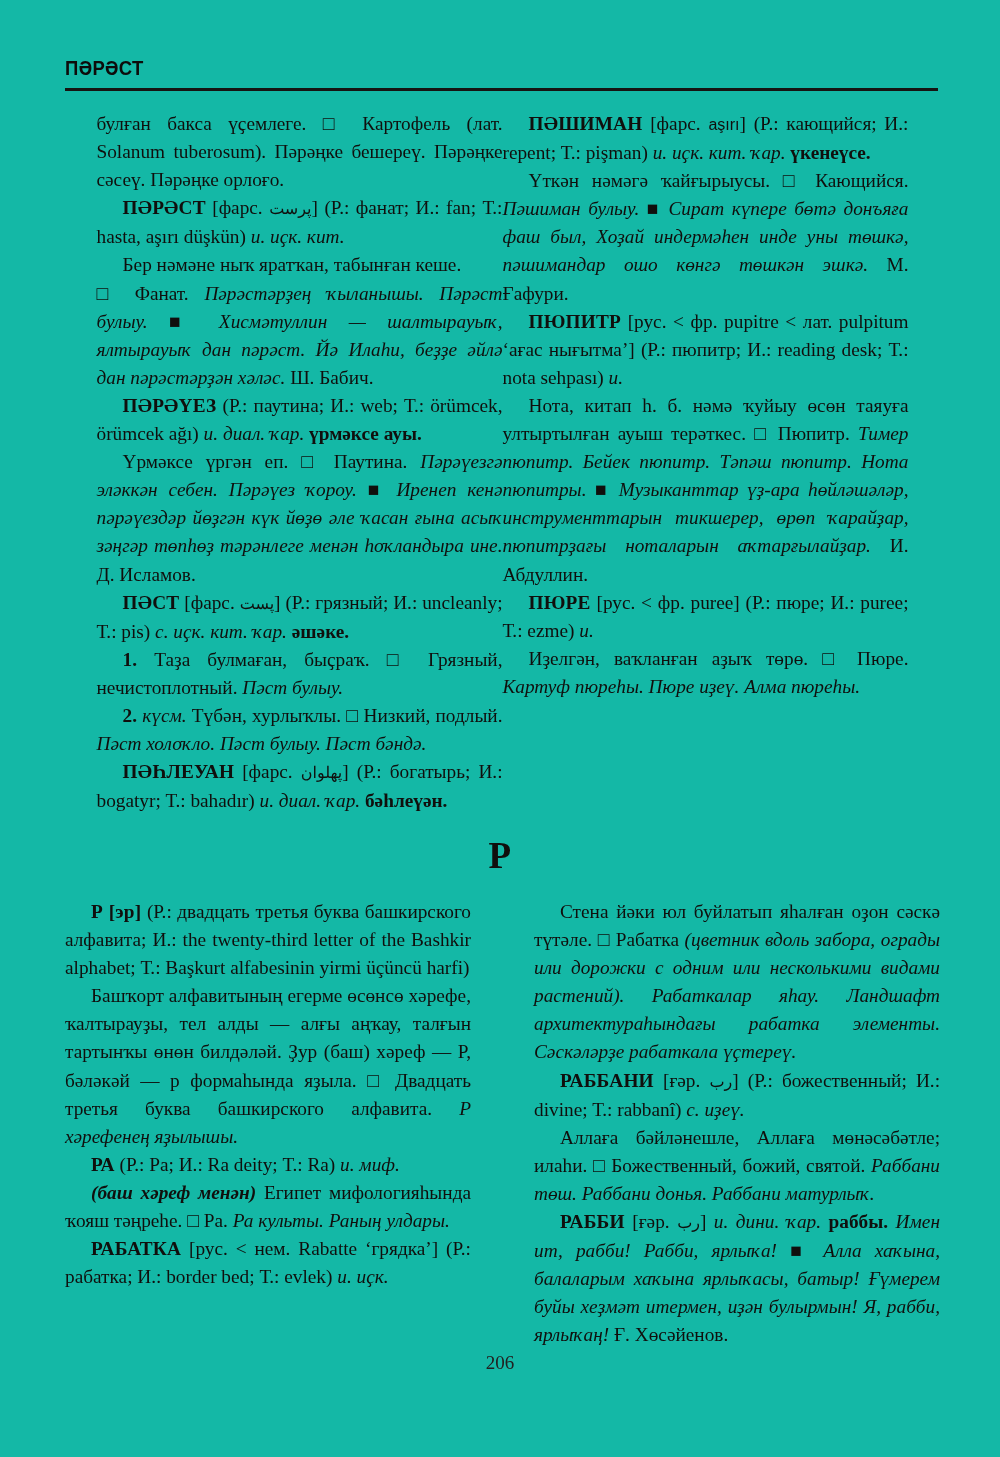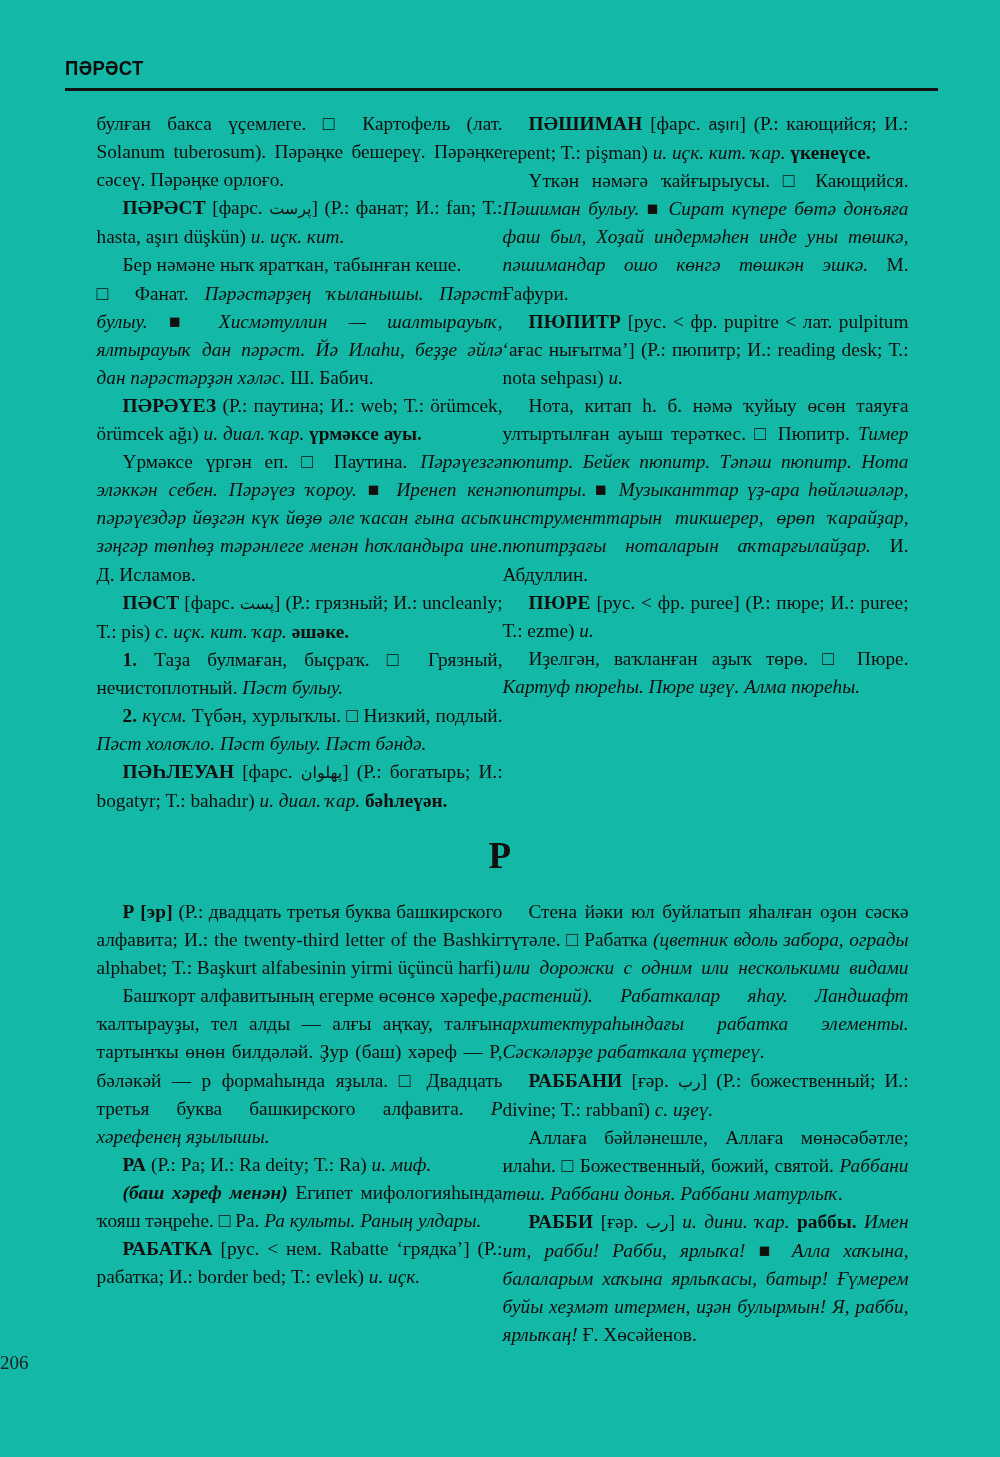--- a/index.html
+++ b/index.html
@@ -56,21 +56,21 @@
   }
   .col {
     width: 406px;
   }
   .lower-cols {
     position: absolute;
     left: 65px;
     top: 898px;
     width: 875px;
     display: flex;
-    justify-content: center;
+    justify-content: space-between;
   }
   p {
     margin: 0;
     font-size: 19.3px;
     line-height: 28.1px;
     text-align: justify;
     text-justify: inter-word;
     hyphens: manual;
   }
   p.ind { text-indent: 26px; }
@@ -98,21 +98,21 @@
     font-size: 37px;
     line-height: 40px;
     letter-spacing: 0.5px;
   }
   
   .folio {
     position: absolute;
     left: 0;
     top: 1352px;
     width: 1000px;
-    text-align: left;
+    text-align: center;
     font-size: 19px;
     color: #222020;
   }
 </style>
 </head>
 <body>
 
 <div class="page">
 
   <div class="runhead">

